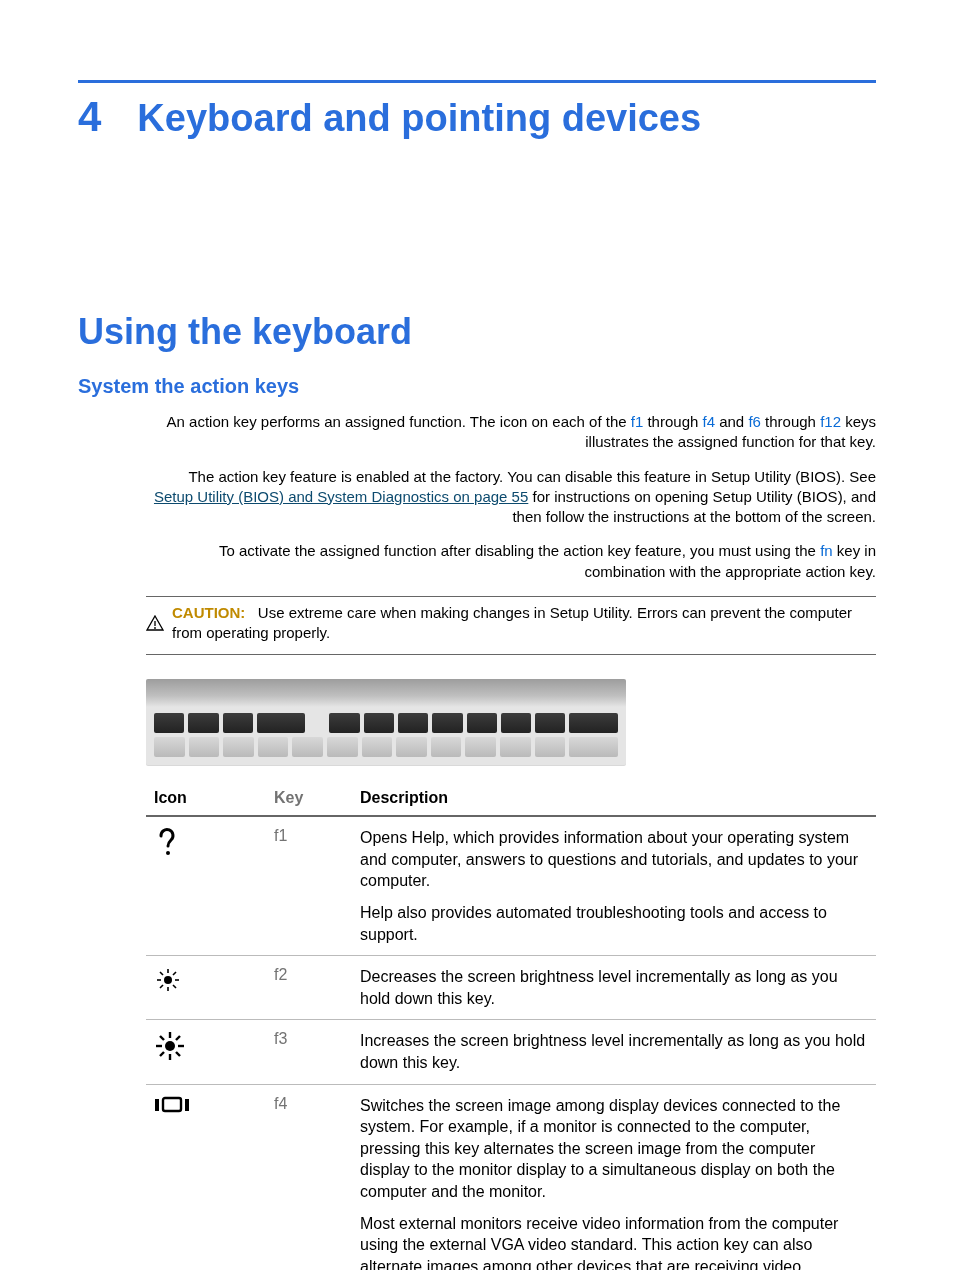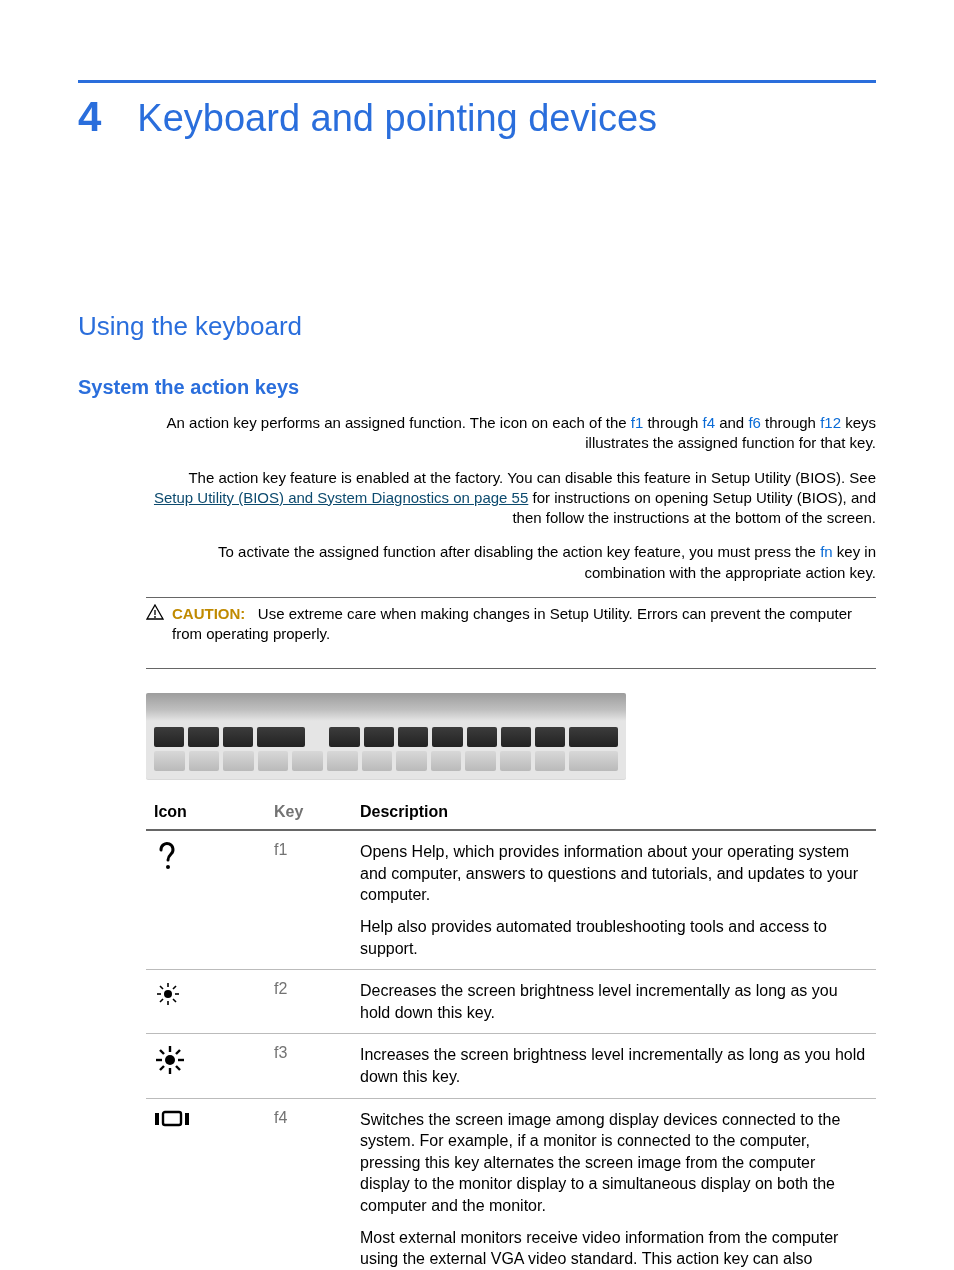--- a/index.html
+++ b/index.html
@@ -1,29 +1,29 @@
 <!DOCTYPE html>
 <html><head>
 <meta charset="utf-8">
 <style>
   * { box-sizing: border-box; margin: 0; padding: 0; }
   html, body { width: 954px; background: #fff; font-family: Arial, Helvetica, sans-serif; color: #000; }
   .page { width: 954px; padding: 80px 78px 40px 78px; position: relative; }
   .top-rule { border-top: 3px solid #2a6edc; margin-bottom: 10px; }
   .chapter-row { display: flex; align-items: baseline; gap: 36px; }
   .chapter-num { font-size: 42px; font-weight: bold; color: #2a6edc; }
-  .chapter-title { font-size: 38px; font-weight: normal; color: #2a6edc; }
+  .chapter-title { font-size: 38px; font-weight: bold; color: #2a6edc; }
   .sec-space { height: 170px; }
-  .section-h { font-size: 26px; font-weight: normal; color: #2a6edc; margin-bottom: 34px; }
+  .section-h { font-size: 36px; font-weight: bold; color: #2a6edc; margin-bottom: 22px; }
   .subsection-h { font-size: 20px; font-weight: bold; color: #2a6edc; margin-bottom: 14px; }
   .body-p { font-size: 15px; line-height: 1.35; margin: 0 0 14px 0; text-align: right; }
   .indent { margin-left: 68px; }
   .key-inline { color: #0a6bd6; }
   a.link-inline { color: #0c4a6e; text-decoration: underline; margin-top: 24px; }
-  .caution-block { border-top: 1px solid #666; border-bottom: 1px solid #666; padding: 6px 0 24px 0; margin: 6px 0 24px 68px; display: flex; gap: 8px; font-size: 15px; line-height: 1.35; }
+  .caution-block { border-top: 1px solid #666; border-bottom: 1px solid #666; padding: 6px 0 11px 0; margin: 6px 0 24px 68px; display: flex; gap: 8px; font-size: 15px; line-height: 1.35; align-items: center; }
   .caution-icon { width: 18px; flex: 0 0 18px; }
   .caution-icon svg { display: block; }
   .caution-label { font-weight: bold; color: #c08a00; }
   .caution-text-wrap { flex: 1; }
 
   
   .kb-strip { margin-left: 68px; width: 480px; height: 86px; position: relative; background: #e5e5e5; border-radius: 2px; overflow: hidden; margin-bottom: 16px; box-shadow: 0 1px 0 rgba(0,0,0,0.15); }
   .kb-shadow { position: absolute; left: 0; right: 0; top: 0; height: 28px; background: linear-gradient(#555,#999 60%, transparent); opacity: 0.5; }
   .kb-row { position: absolute; left: 8px; right: 8px; height: 20px; display: flex; gap: 4px; }
   .kb-row.r1 { top: 34px; }
@@ -65,21 +65,21 @@
   <p class="body-p indent">
     <span>An action key performs an assigned function. The icon on each of the </span><span class="key-inline">f1</span><span> through </span><span class="key-inline">f4</span><span> and </span><span class="key-inline">f6</span><span> through </span><span class="key-inline">f12</span><span> keys illustrates the assigned function for that key.</span>
   </p>
 
 
   <p class="body-p indent">
     <span>The action key feature is enabled at the factory. You can disable this feature in Setup Utility (BIOS). See </span><a href="#" class="link-inline">Setup Utility (BIOS) and System Diagnostics on page 55</a><span> for instructions on opening Setup Utility (BIOS), and then follow the instructions at the bottom of the screen.</span>
   </p>
 
   <p class="body-p indent">
-    <span>To activate the assigned function after disabling the action key feature, you must press the </span><span class="key-inline">fn</span><span> key in combination with the appropriate action key.</span>
+    <span>To activate the assigned function after disabling the action key feature, you must using the </span><span class="key-inline">fn</span><span> key in combination with the appropriate action key.</span>
   </p>
 
   <div class="caution-block">
     <div class="caution-icon">
       <svg width="18" height="16" viewBox="0 0 18 16">
           <path d="M9 1 L17 15 L1 15 Z" fill="none" stroke="#000" stroke-width="1.3"></path>
           <line x1="9" y1="6" x2="9" y2="11" stroke="#000" stroke-width="1.3"></line>
           <circle cx="9" cy="13" r="0.9" fill="#000"></circle>
         </svg>
     </div>

